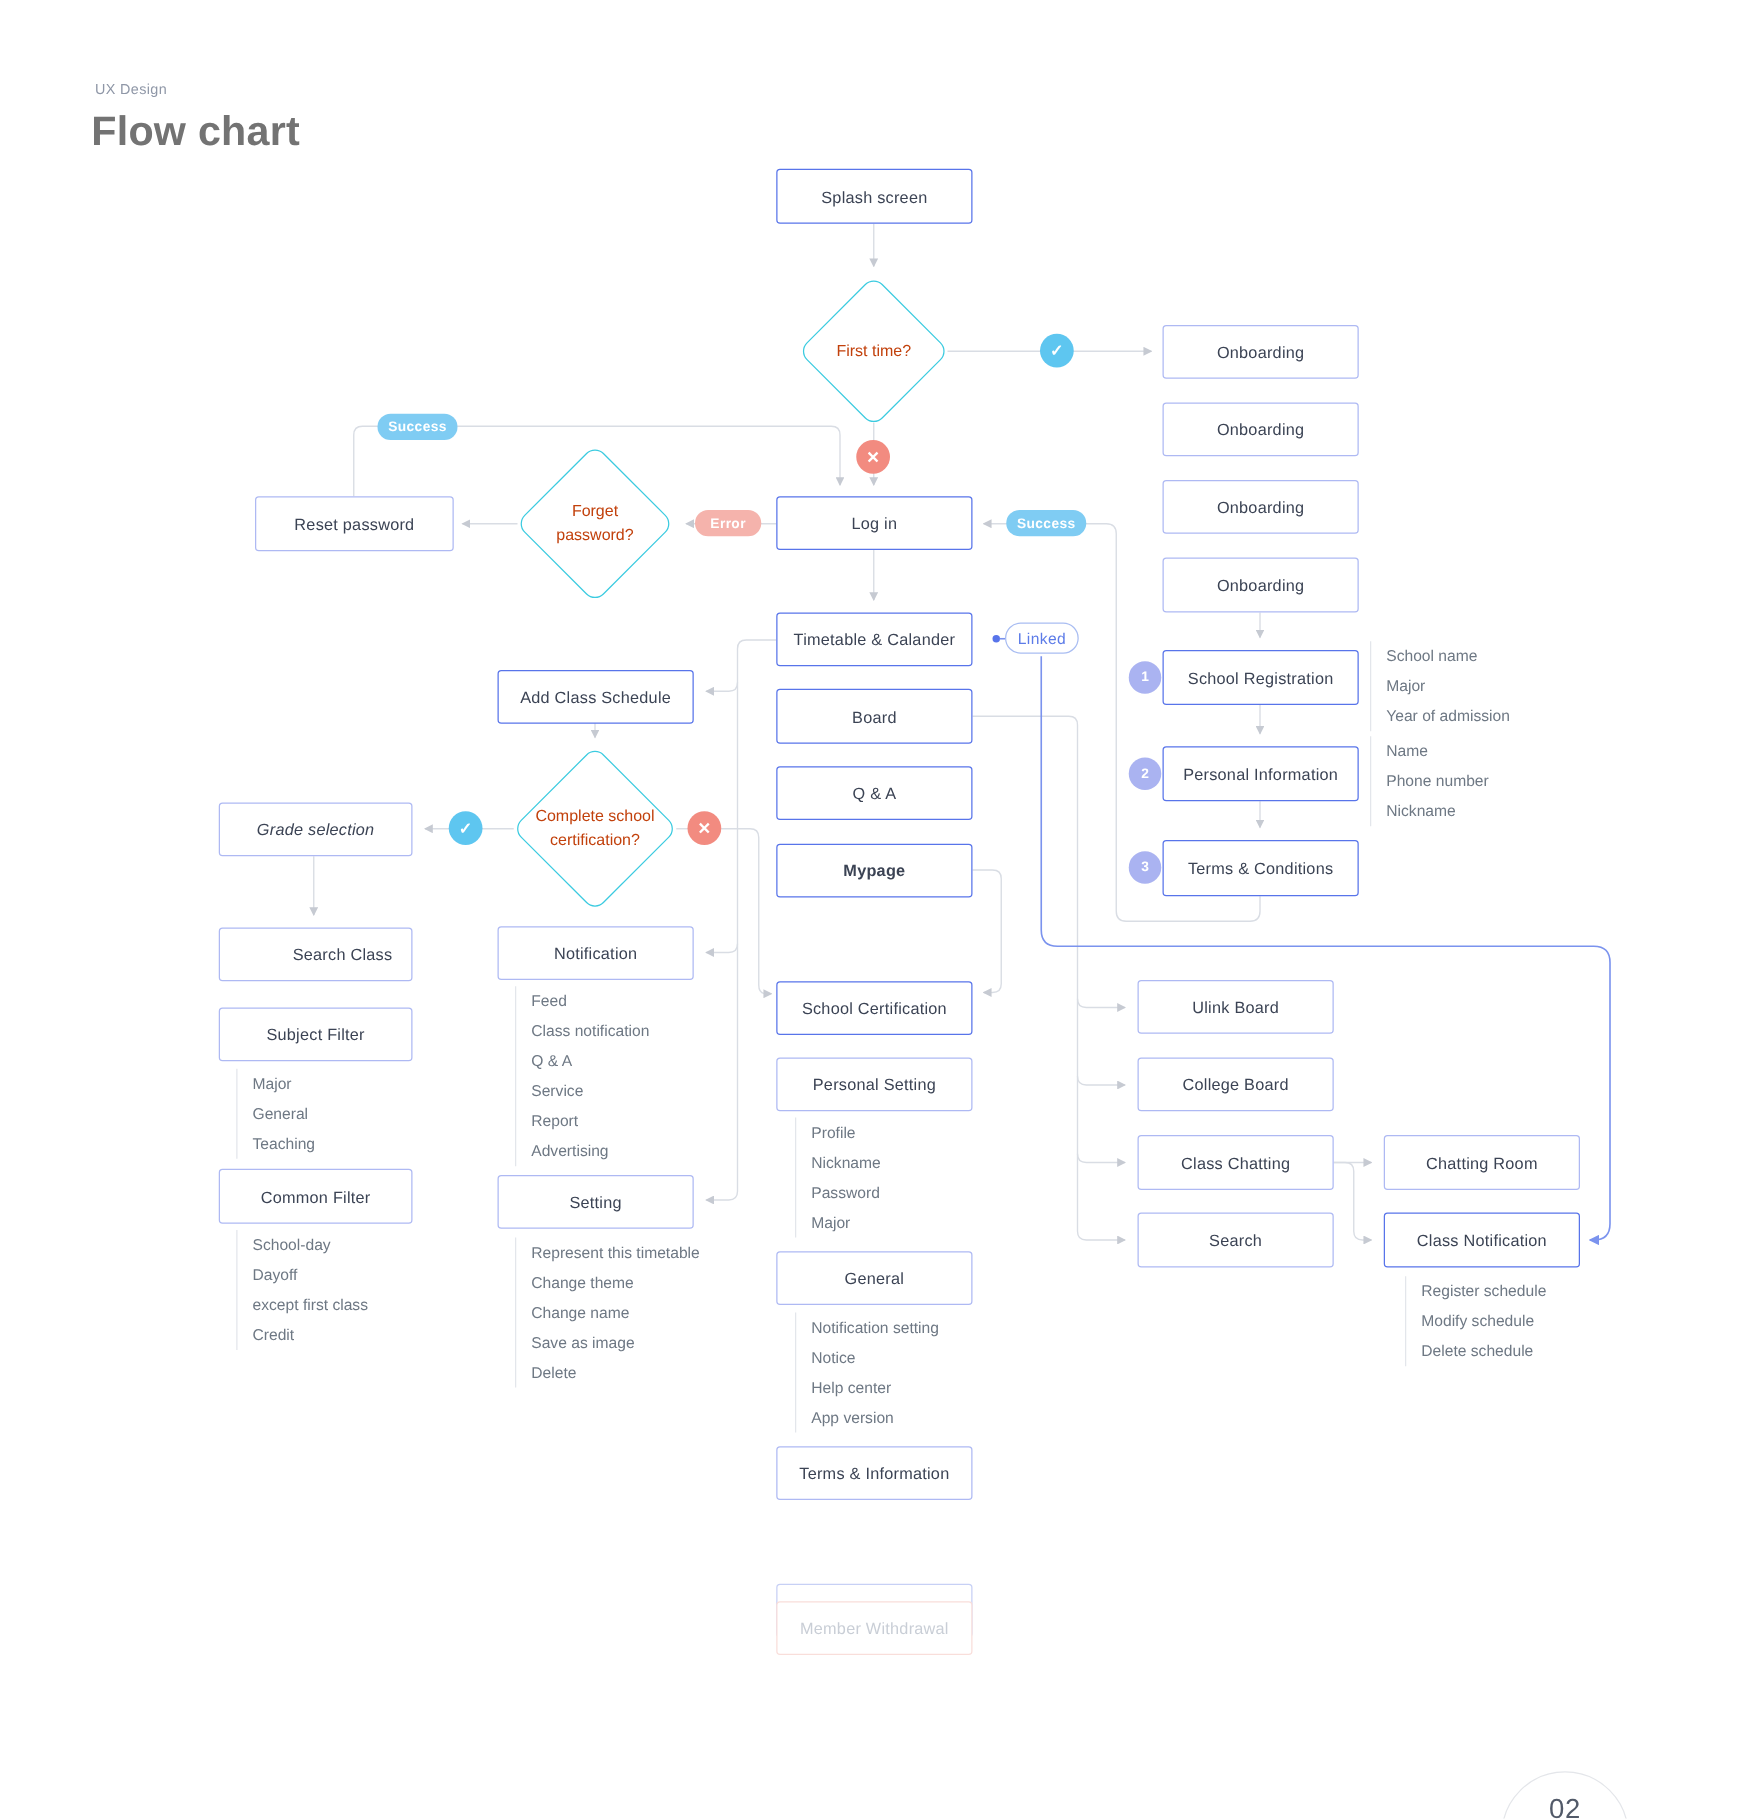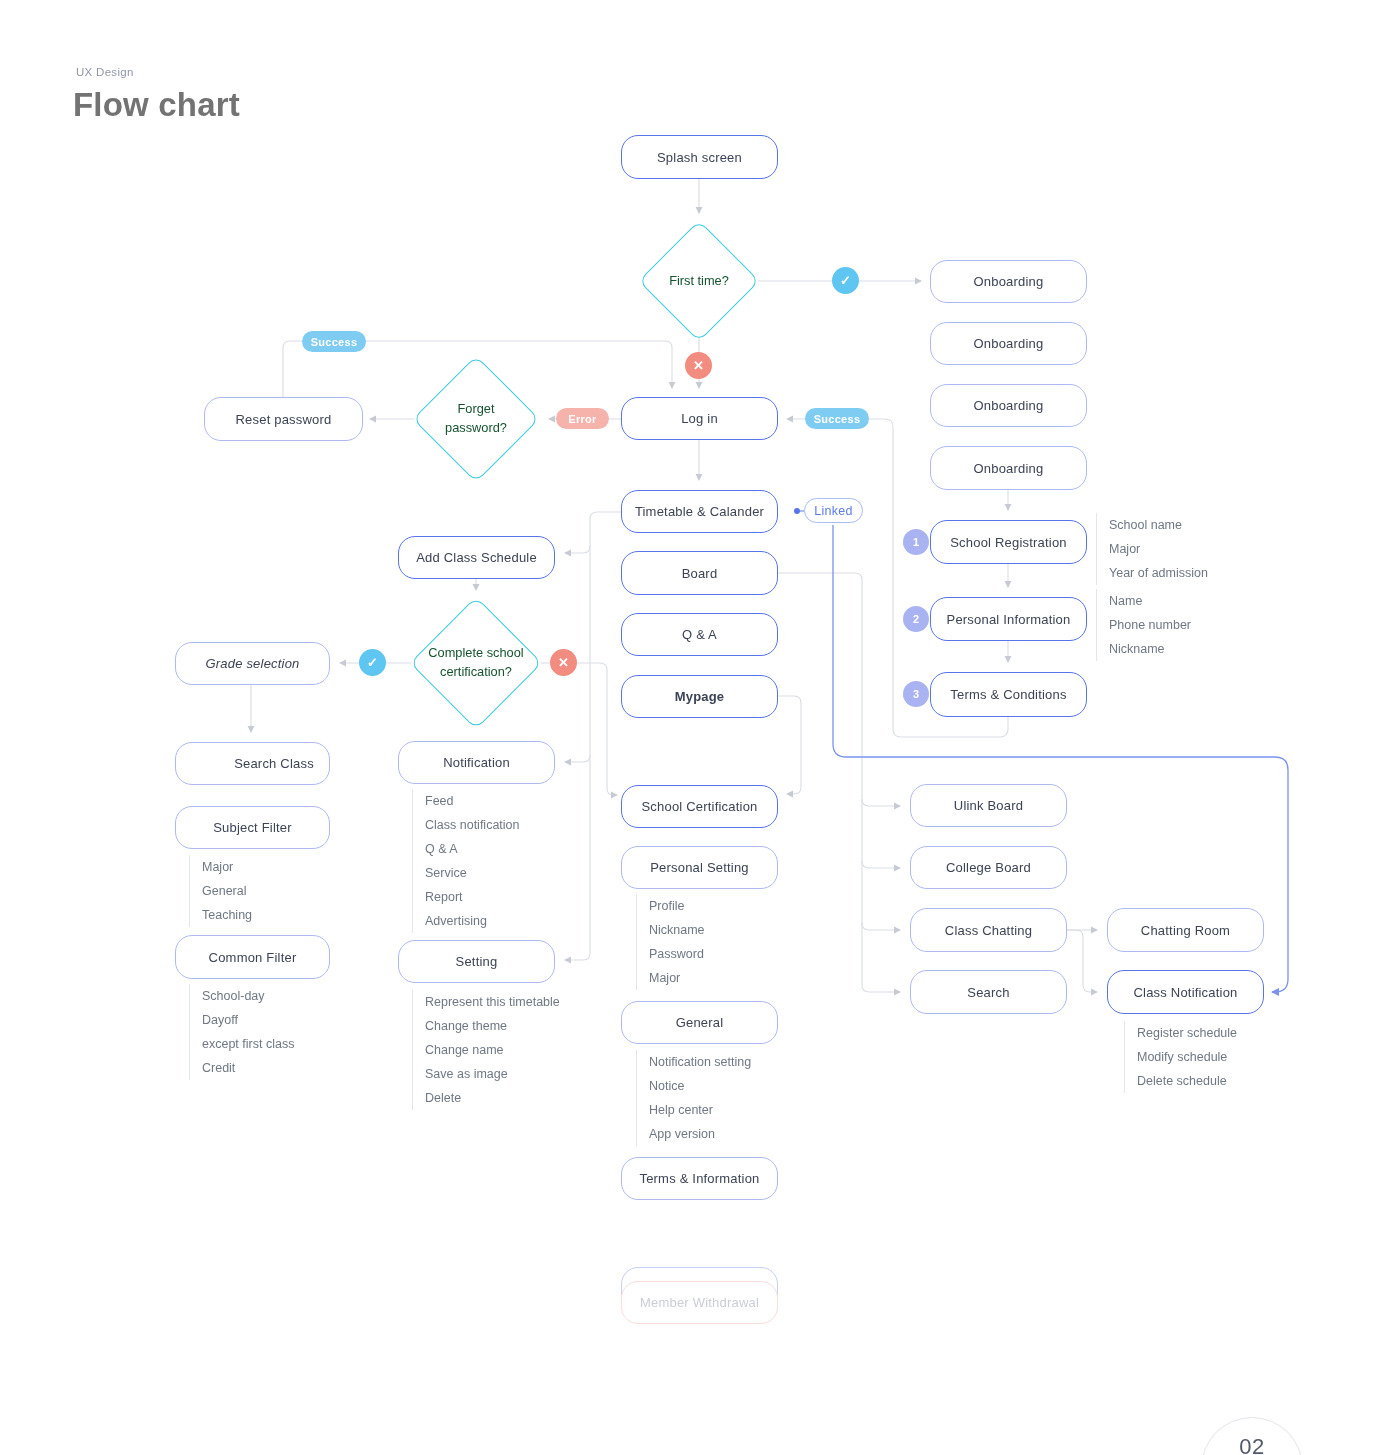--- a/index.html
+++ b/index.html
@@ -8,39 +8,39 @@
     font-family:"Liberation Sans", sans-serif;
   }
   
   .eyebrow{position:absolute;left:76px;top:66px;font-size:11.5px;color:#8F97A7;letter-spacing:.3px;}
   .title{position:absolute;left:73px;top:86px;font-size:33px;font-weight:700;color:#737373;letter-spacing:.2px;}
   .desc{position:absolute;left:74px;top:139px;font-size:13.5px;color:#7A8494;line-height:25.5px;}
   
   svg.wires{position:absolute;left:0;top:0;z-index:1;}
   
   .box{
-    position:absolute;z-index:4;background:#fff;border-radius:17px;
+    position:absolute;z-index:4;background:#fff;border-radius:3px;
     display:flex;align-items:center;justify-content:center;
     font-size:13px;font-weight:500;color:#3B4354;letter-spacing:.2px;text-align:center;
     width:157px;height:43px;box-sizing:border-box;
   }
   .box.strong{border:1.6px solid #5874EA;}
   .box.light{border:1.2px solid #AEB9F3;}
   .box.ghost{border:1.2px solid #C7D0F5;color:#A8B0BD;}
   .box.danger{border:1.2px solid #F9DEDA;color:#C9CED6;}
   
   .diamond{position:absolute;z-index:4;}
   .diamond .shape{
     position:absolute;left:50%;top:50%;background:#fff;
     border:1.6px solid #3BCBE0;border-radius:10px;
     transform:translate(-50%,-50%) rotate(45deg);
   }
   .diamond .dlabel{
     position:absolute;inset:0;display:flex;align-items:center;justify-content:center;
-    text-align:center;font-size:12.8px;color:#14532d;font-weight:500;line-height:1.45;z-index:2;
+    text-align:center;font-size:12.8px;color:#c2410c;font-weight:500;line-height:1.45;z-index:2;
   }
   
   .dot-icon{
     position:absolute;z-index:5;width:27px;height:27px;border-radius:50%;
     display:flex;align-items:center;justify-content:center;color:#fff;font-size:13px;font-weight:700;
   }
   .dot-icon.yes{background:#5EC6F0;}
   .dot-icon.no{background:#F28B80;}
   
   .pill{

